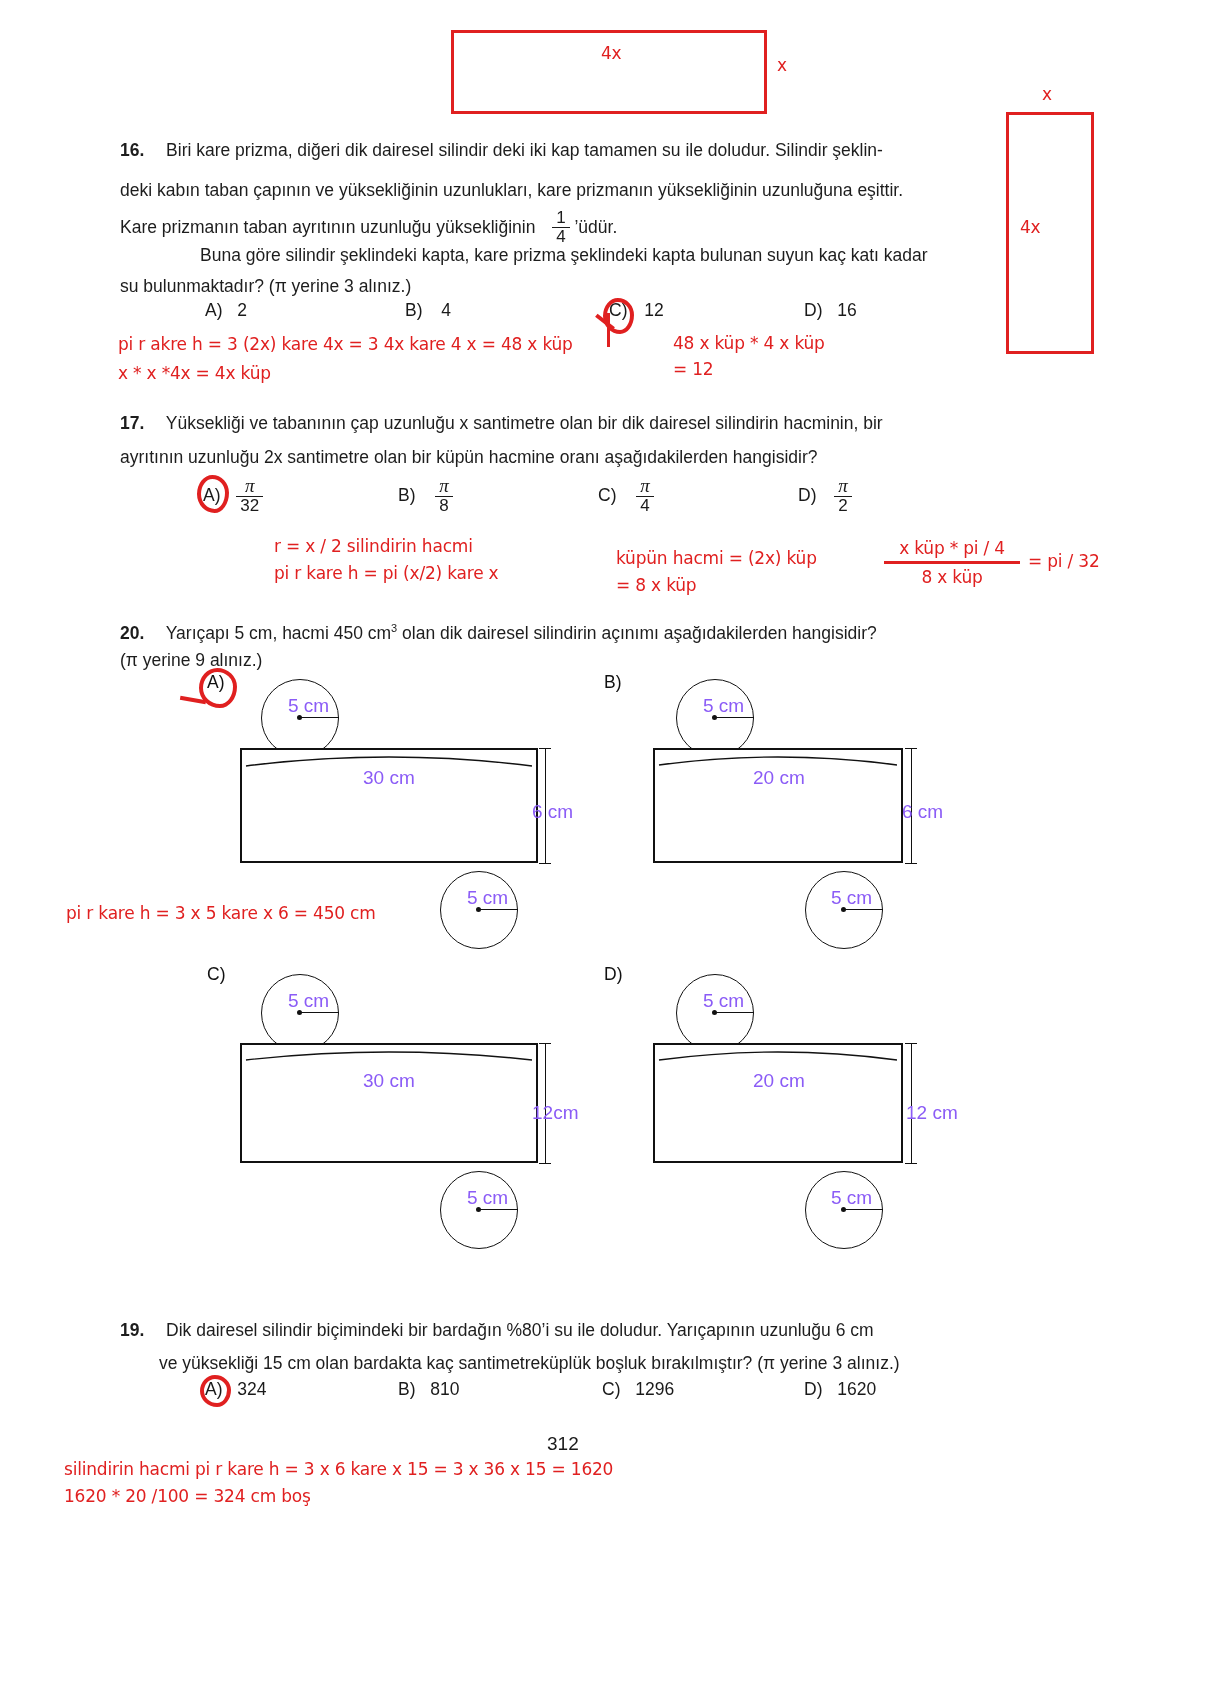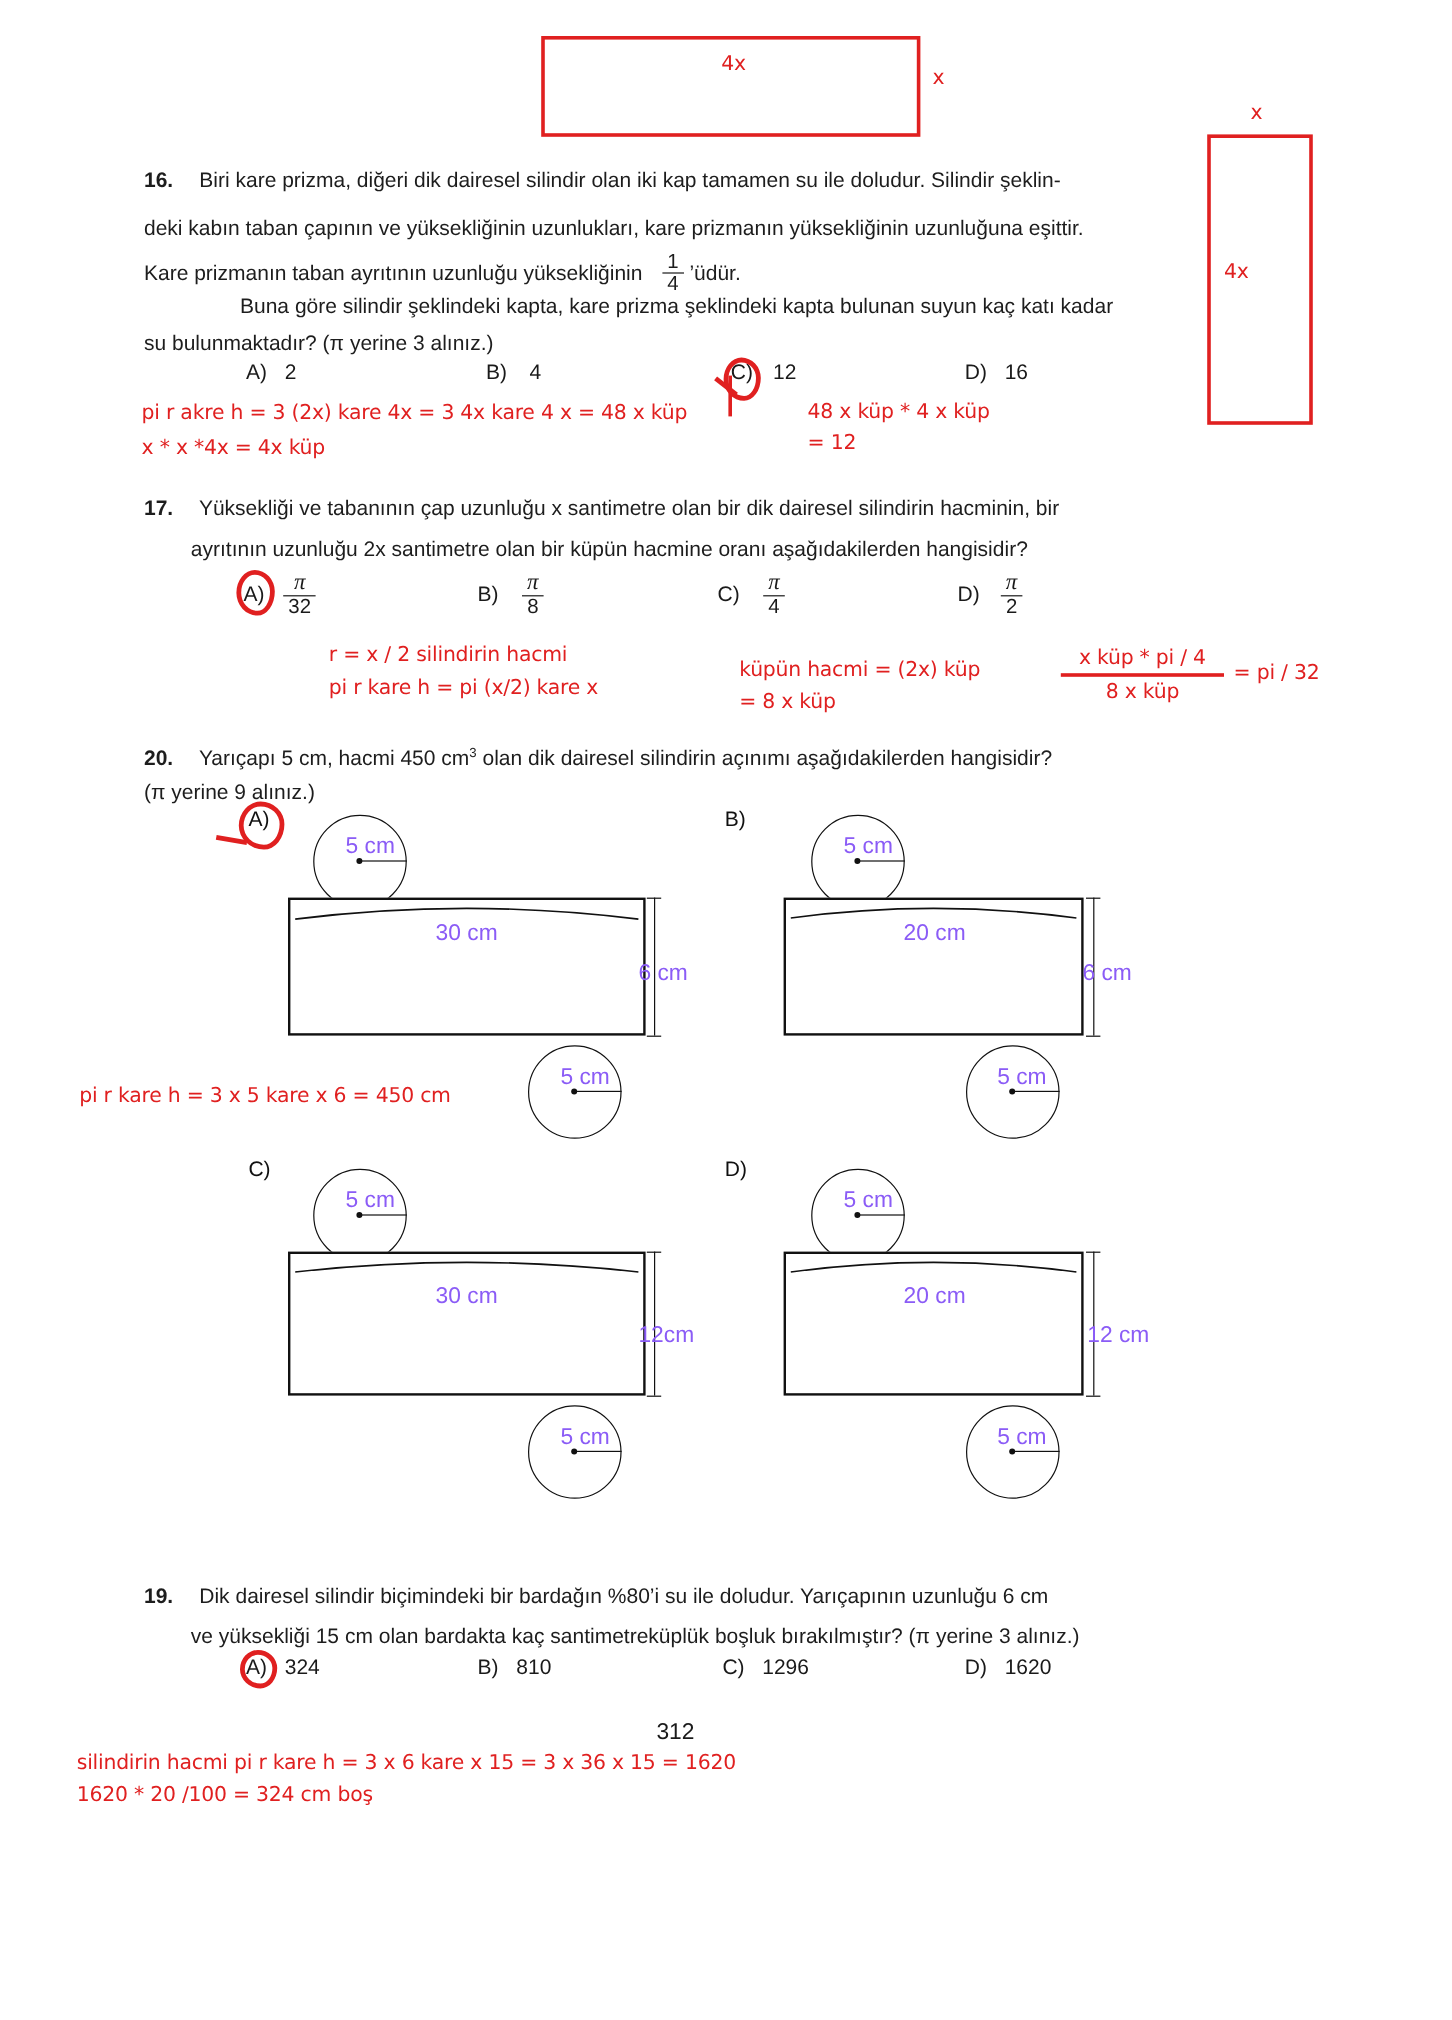--- a/index.html
+++ b/index.html
@@ -90,21 +90,21 @@
 <div class="abs red" style="left:601px; top:43px; font-size:17px;">4x</div>
 <div class="abs red" style="left:777px; top:55px; font-size:17px;">x</div>
 
 <div class="redbox" style="left:1006px; top:112px; width:88px; height:242px;"></div>
 <div class="abs red" style="left:1042px; top:84px; font-size:17px;">x</div>
 <div class="abs red" style="left:1020px; top:217px; font-size:17px;">4x</div>
 
 <div class="abs qtext" style="left:120px; top:130px; width:900px;">
   <span class="qnum">16.</span>
   <span style="display:inline-block;width:12px"></span>
-  <span>Biri kare prizma, diğeri dik dairesel silindir olan iki kap tamamen su ile doludur. Silindir şeklin-</span>
+  <span>Biri kare prizma, diğeri dik dairesel silindir deki iki kap tamamen su ile doludur. Silindir şeklin-</span>
 </div>
 <div class="abs qtext" style="left:120px; top:170px; width:920px;">deki kabın taban çapının ve yüksekliğinin uzunlukları, kare prizmanın yüksekliğinin uzunluğuna eşittir.</div>
 
 <div class="abs qtext" style="left:120px; top:210px; width:920px; line-height:26px;">
   <span>Kare prizmanın taban ayrıtının uzunluğu yüksekliğinin</span>
   <span style="display:inline-block;width:7px"></span>
   <span class="frac">
     <span class="num">1</span>
     <span class="den">4</span>
   </span>
@@ -142,21 +142,21 @@
 <div class="abs red" style="left:118px; top:363px;">x * x *4x = 4x küp</div>
 <div class="abs" style="left:607px; top:313px; width:0; height:34px; border-left:3px solid #e02020;"></div>
 <div class="abs red" style="left:673px; top:333px;">48 x küp * 4 x küp</div>
 <div class="abs red" style="left:673px; top:359px;text-align:center;">= 12</div>
 
 <div class="abs qtext" style="left:120px; top:403px; width:920px;">
   <span class="qnum">17.</span>
   <span style="display:inline-block;width:12px"></span>
   <span>Yüksekliği ve tabanının çap uzunluğu x santimetre olan bir dik dairesel silindirin hacminin, bir</span>
 </div>
-<div class="abs qtext" style="left:120px; top:437px; width:920px;margin-left:39px;">ayrıtının uzunluğu 2x santimetre olan bir küpün hacmine oranı aşağıdakilerden hangisidir?</div>
+<div class="abs qtext" style="left:120px; top:437px; width:920px;">ayrıtının uzunluğu 2x santimetre olan bir küpün hacmine oranı aşağıdakilerden hangisidir?</div>
 
 <div class="abs opts" style="left:203px; top:477px;">
   <span>A)</span>
   <span style="display:inline-block;width:6px"></span>
   <span class="frac">
     <span class="num pi-it">π</span>
     <span class="den">32</span>
   </span>
 </div>
 <div class="abs opts" style="left:398px; top:477px;">

